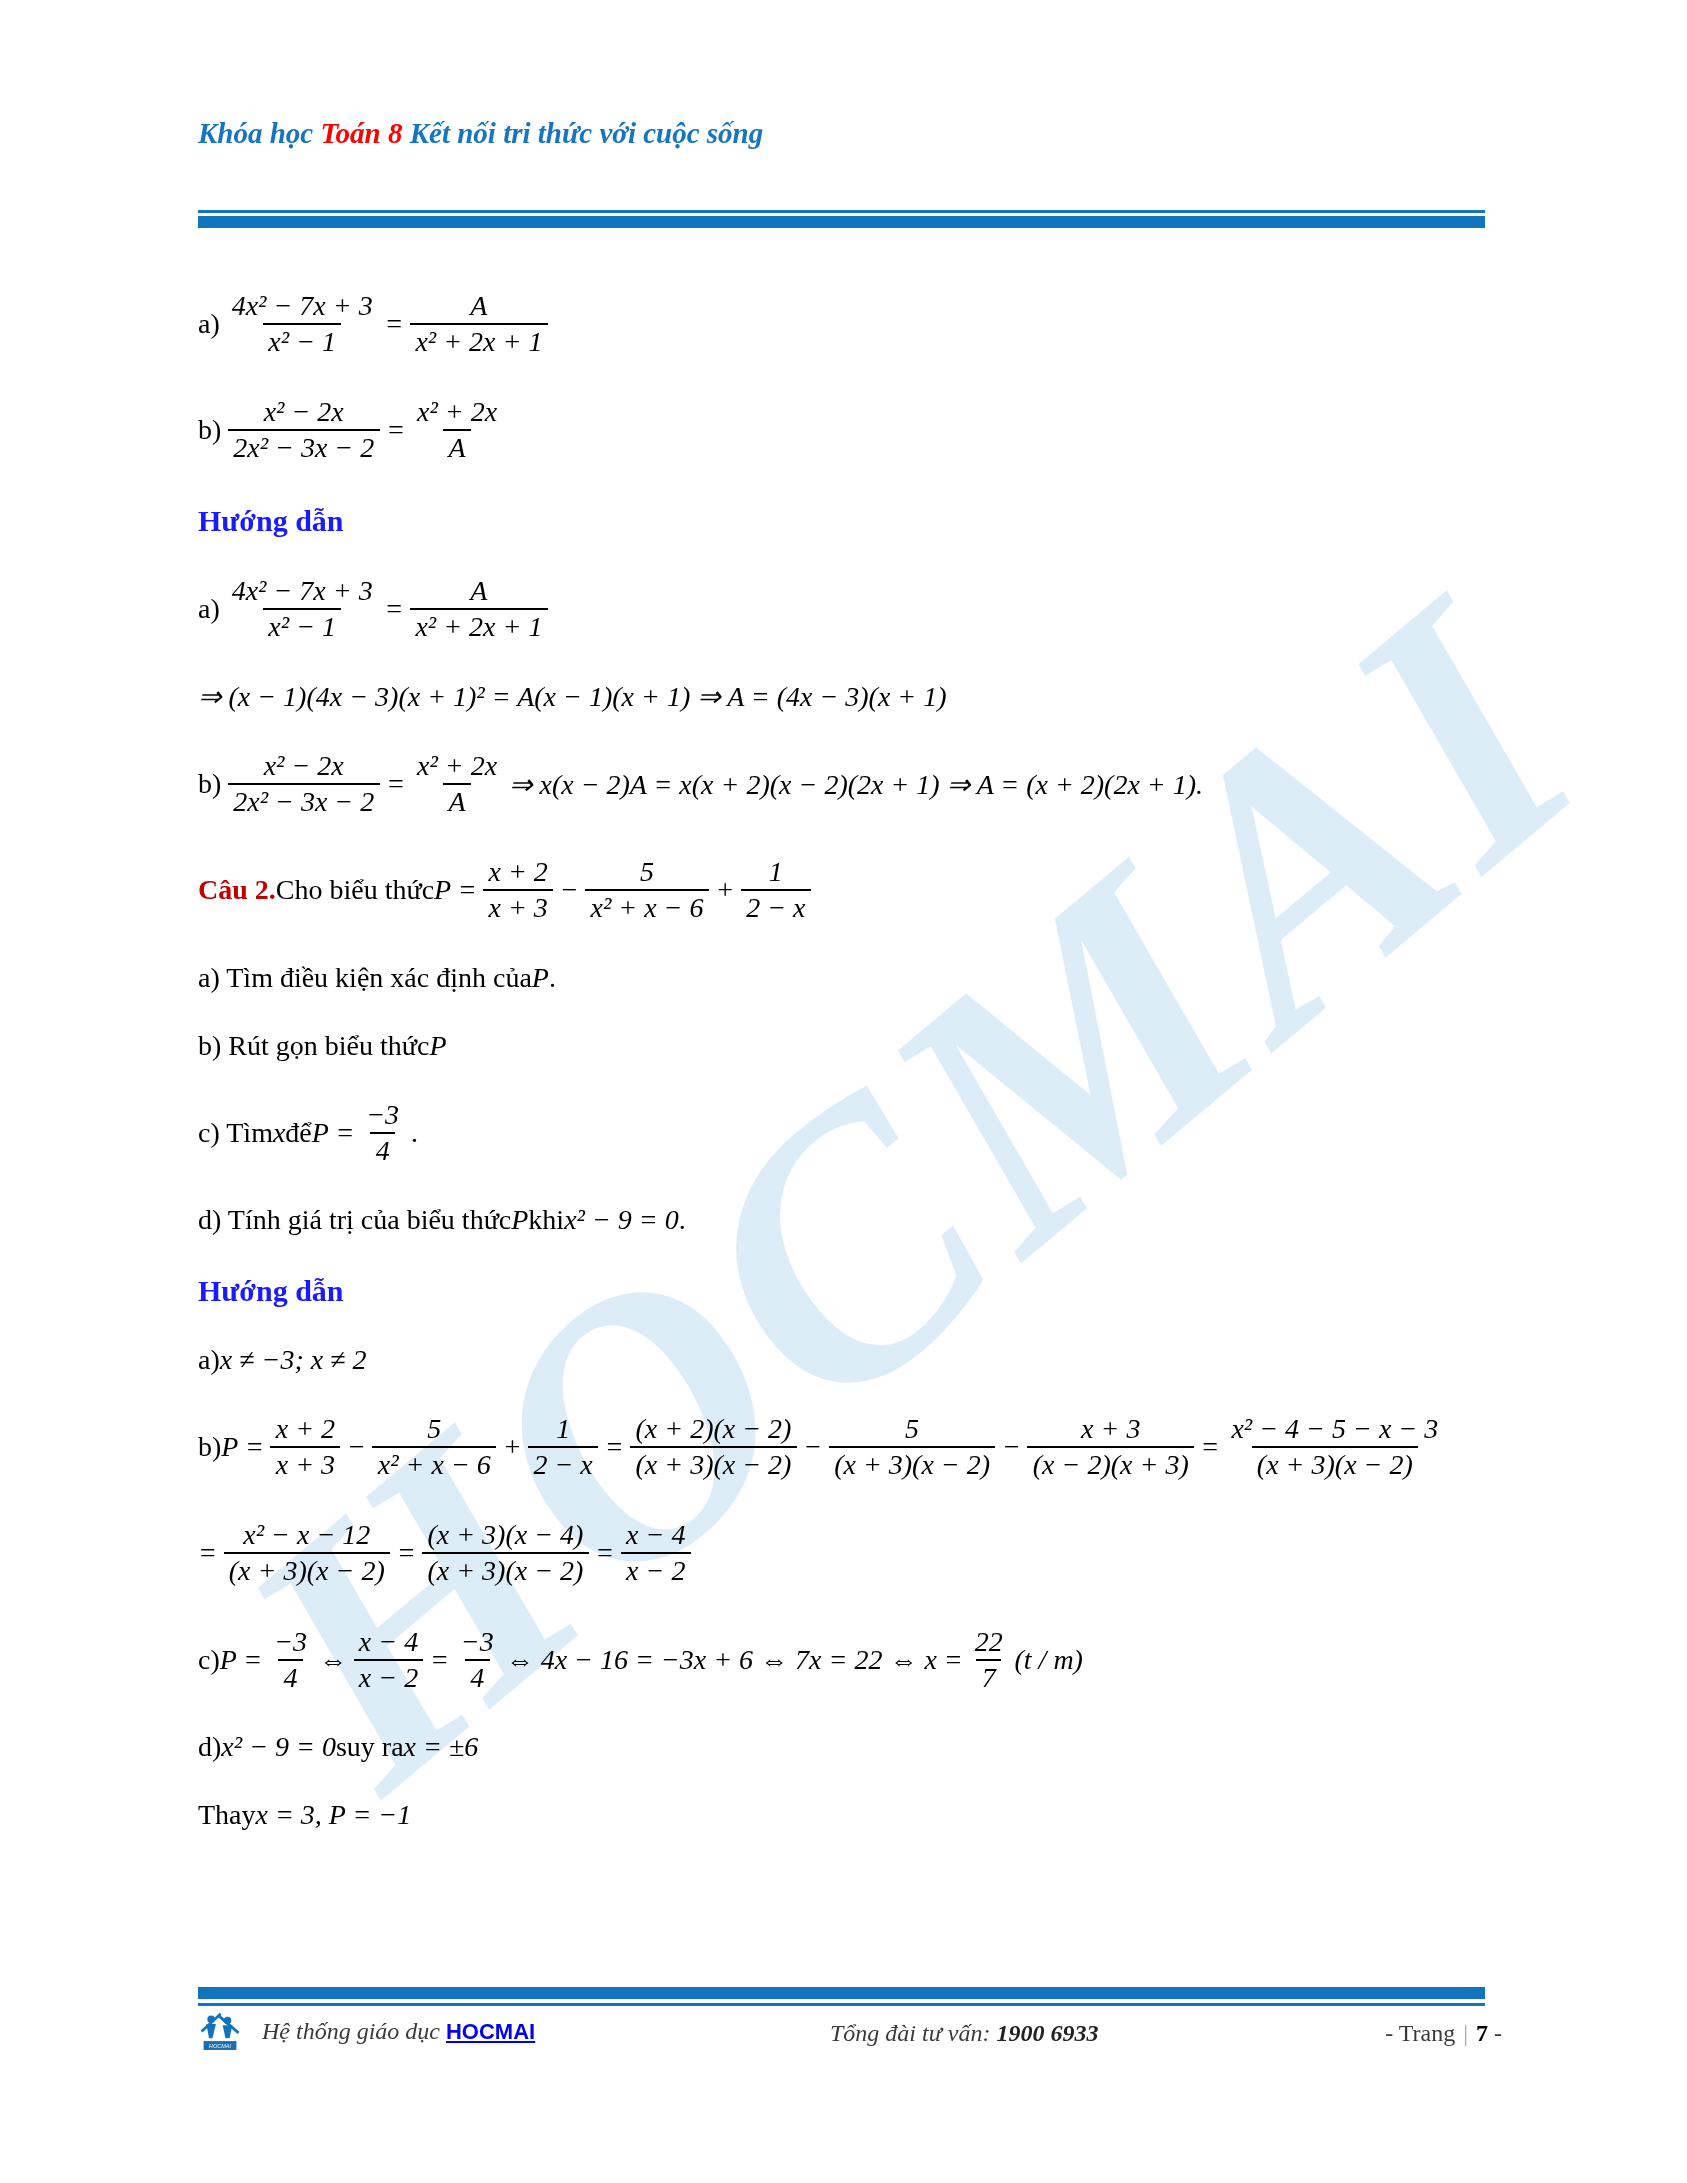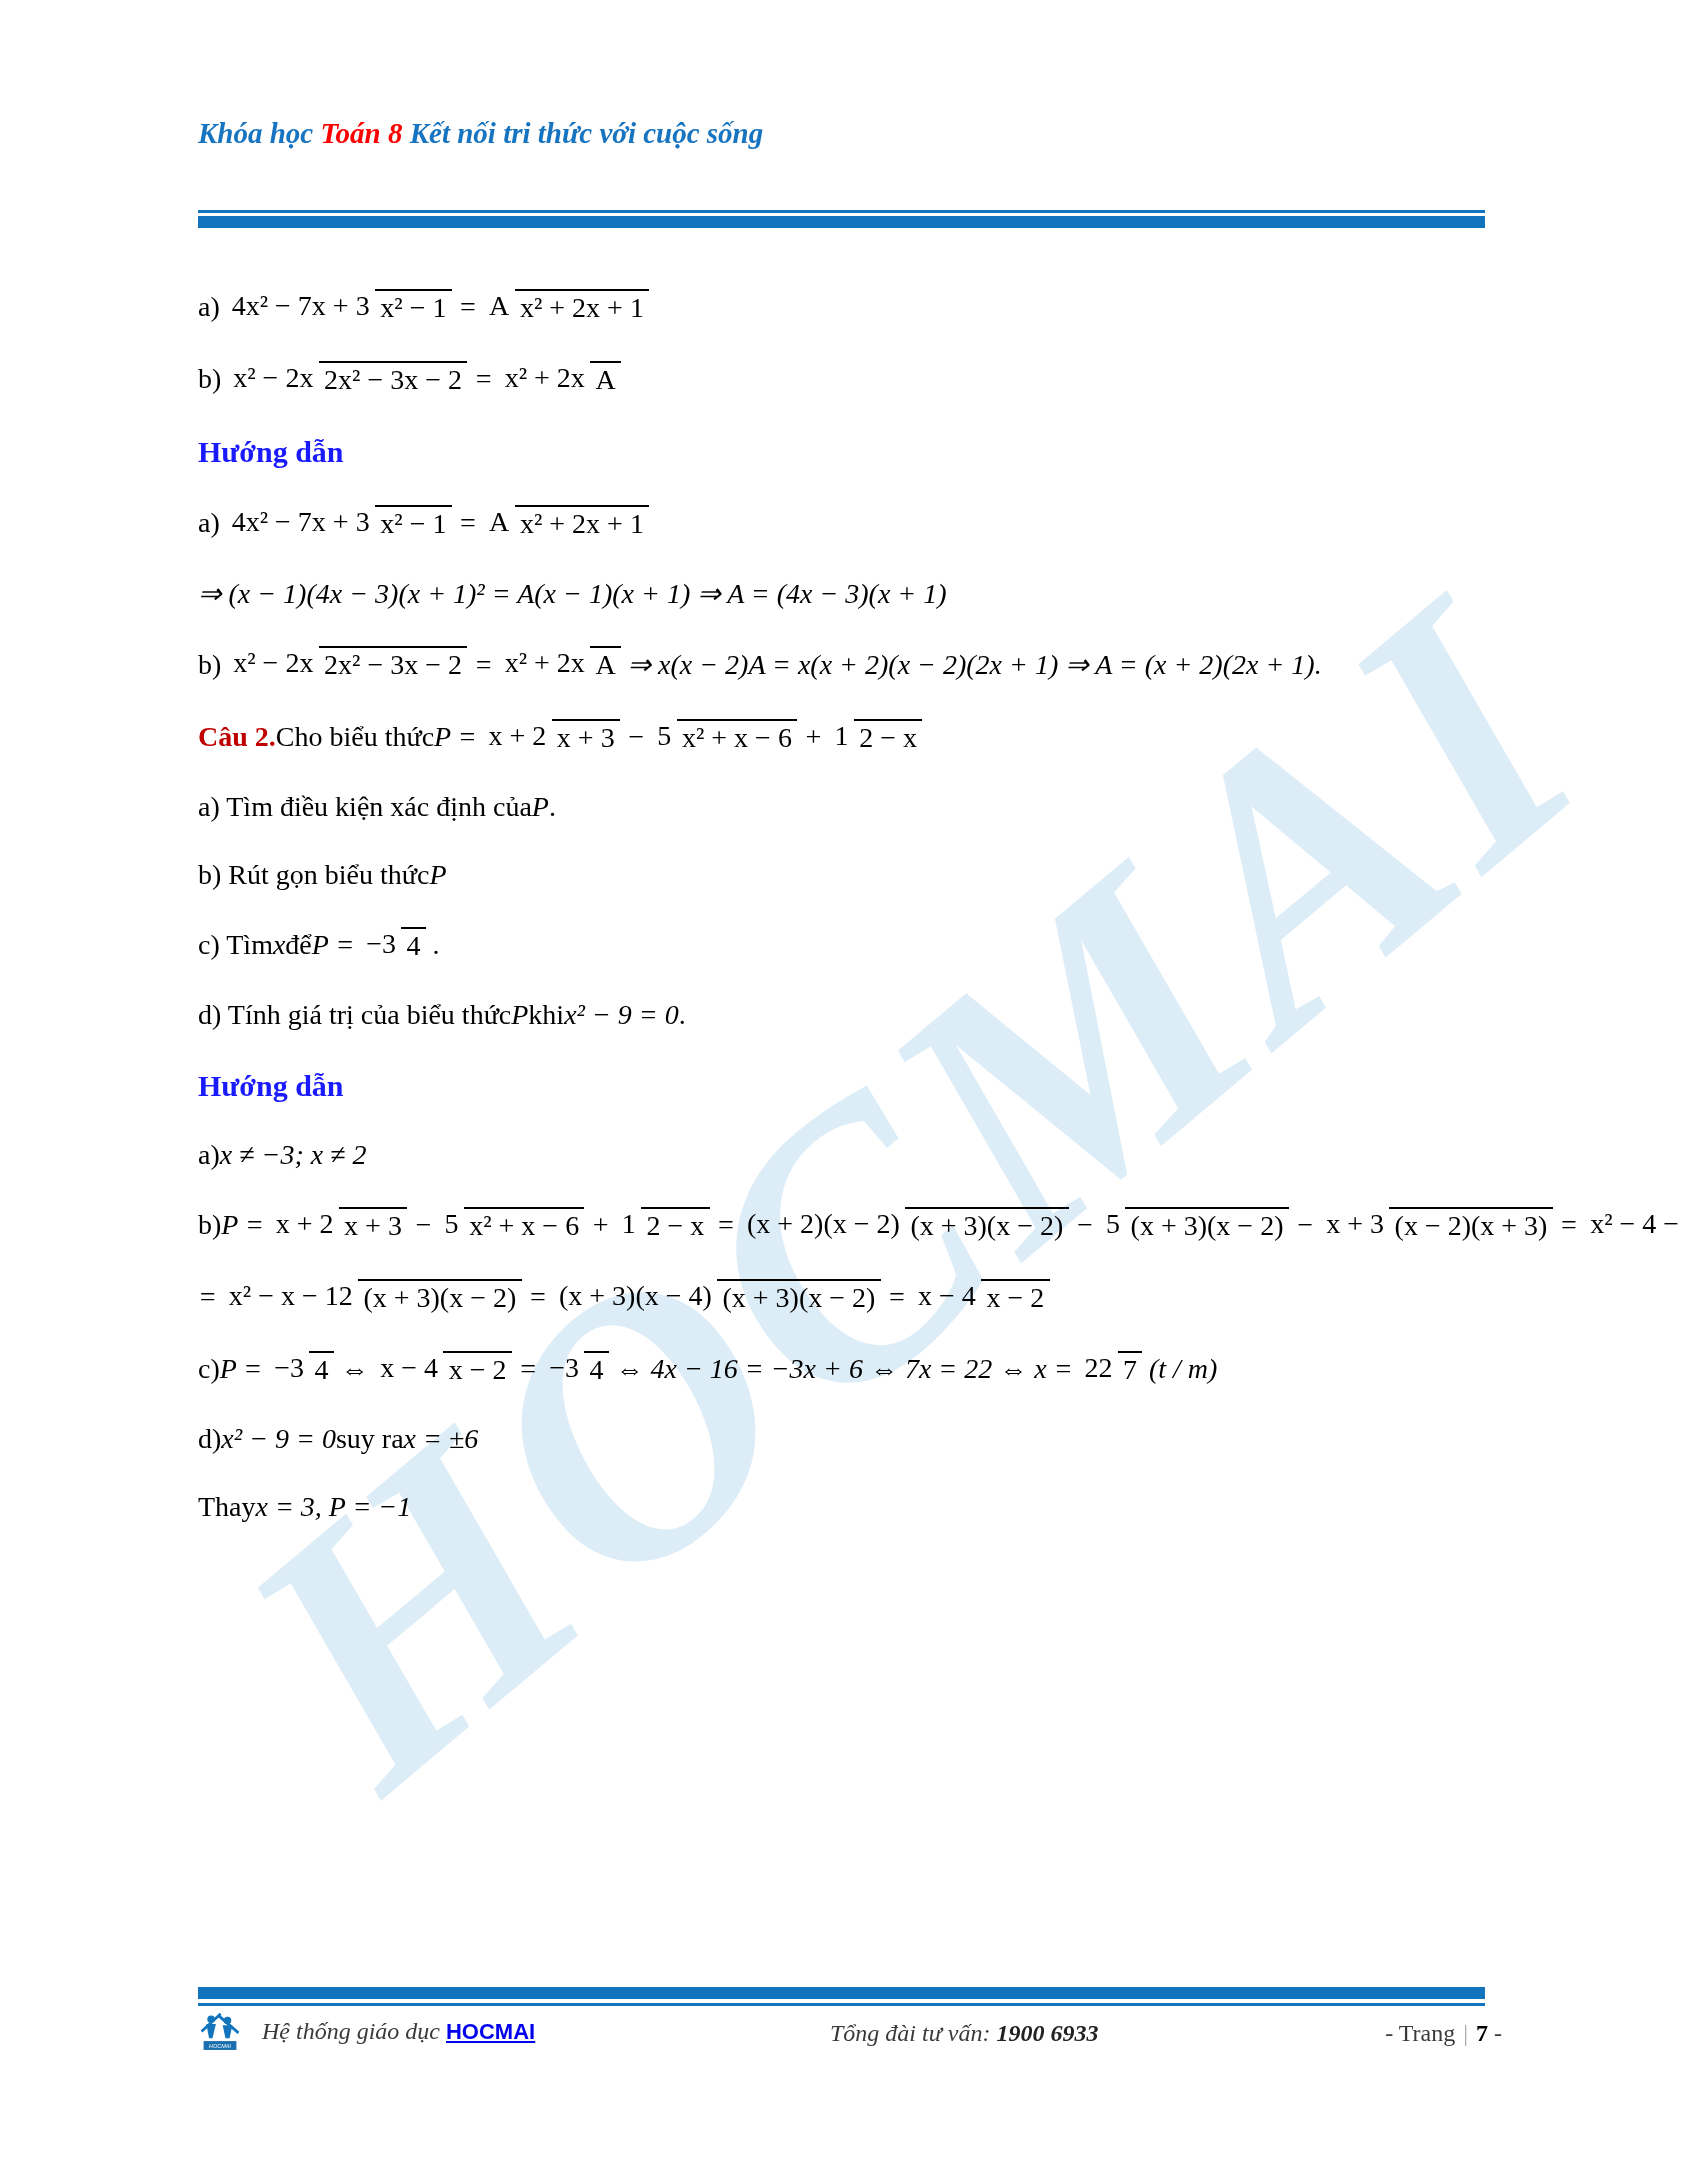--- a/index.html
+++ b/index.html
@@ -20,22 +20,22 @@
   .subject{color:var(--hred,#ff0000);}
   .rule-thin{position:absolute;left:198px;right:202px;top:210px;height:2.6px;background:var(--bar,#1174bd);z-index:2;}
   .rule-thick{position:absolute;left:198px;right:202px;top:216px;height:12px;background:var(--bar,#1174bd);z-index:2;}
   
   .content{position:absolute;left:198px;top:253px;right:6.6px;z-index:2;}
   .math-line{font-size:28px;margin-top:36px;white-space:nowrap;display:flex;align-items:center;}
   .heading{font-size:30px;font-weight:bold;color:var(--hdg,#1a1aff);margin-top:38px;}
   .tx{font-style:normal;}
   .mi{font-style:italic;}
   .lbl{font-style:normal;font-weight:bold;color:var(--lred,#c00000);}
-  .frac{display:inline-flex;flex-direction:row;text-align:center;
-        margin:0 6.6px;line-height:1.22;vertical-align:middle;}
+  .frac{display:inline-flex;flex-direction:column;align-items:center;text-align:center;
+        font-style:italic;margin:0 6.6px;line-height:1.22;vertical-align:middle;}
   .frac .num{padding:0 5.3px;}
   .frac .den{border-top:2px solid #000;padding:0 5.3px;}
   
   .f-rule-thick{position:absolute;left:198px;right:202px;top:1987px;height:12px;background:var(--bar,#1174bd);z-index:2;}
   .f-rule-thin{position:absolute;left:198px;right:202px;top:2003px;height:2.6px;background:var(--bar,#1174bd);z-index:2;}
   .footer-row{position:absolute;left:198px;right:185px;top:2011px;height:53px;z-index:2;
               font-size:24px;font-style:italic;color:#3a3a3a;}
   .f-left{position:absolute;left:0;top:0;display:flex;align-items:center;gap:20px;}
   .f-center{position:absolute;left:632px;top:9.3px;}
   .f-right{position:absolute;right:0;top:9.3px;font-style:normal;color:#3a3a3a;}

